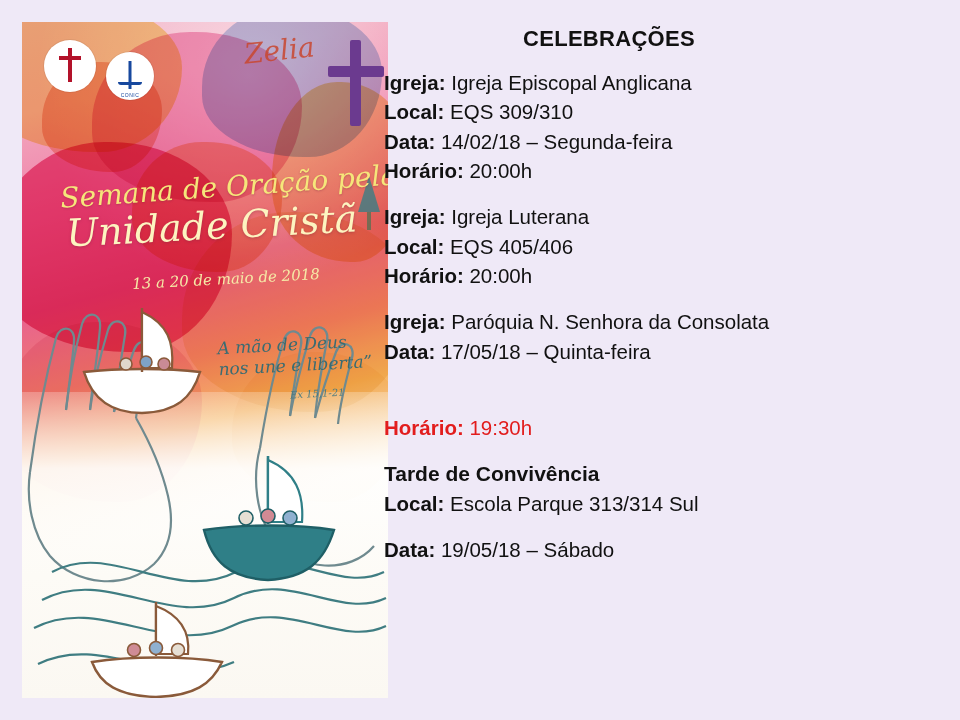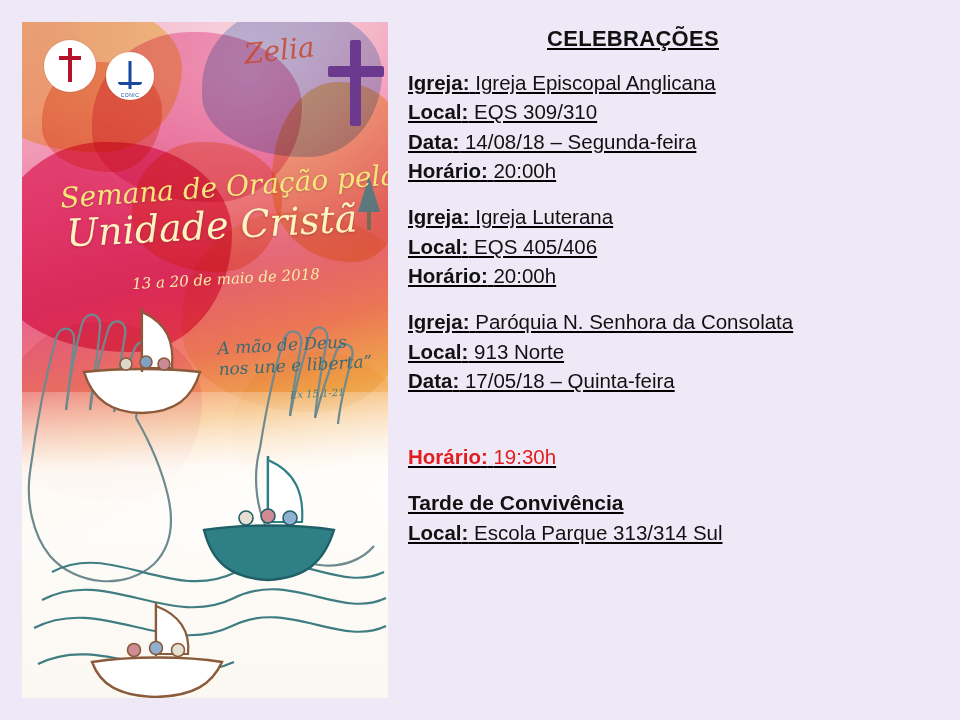--- a/index.html
+++ b/index.html
@@ -179,24 +179,23 @@
     font-family: "DejaVu Serif", serif;
     font-style: italic;
     font-size: 10px;
     color: #4a7a80;
     transform: rotate(-3deg);
   }
   .poster-art { position: absolute; left: 0; top: 250px; width: 366px; height: 426px; }
   
   .content {
     position: absolute;
-    left: 408px;
+    left: 384px;
     top: 26px;
     width: 530px;
-    text-decoration: underline;
   }
   .heading {
     text-align: center;
     font-weight: bold;
     font-size: 22px;
     color: #111;
     letter-spacing: .3px;
     margin: 0 0 16px 0;
     padding-right: 80px;
   }
@@ -315,21 +314,21 @@
       <div class="line">
         <b>Igreja:</b>
         <span>Igreja Episcopal Anglicana</span>
       </div>
       <div class="line">
         <b>Local</b><b>:</b>
         <span>EQS 309/310</span>
       </div>
       <div class="line">
         <b>Data</b><b>:</b>
-        <span>14/08/18 – Segunda-feira</span>
+        <span>14/02/18 – Segunda-feira</span>
       </div>
       <div class="line">
         <b>Horário</b><b>:</b>
         <span>20:00h</span>
       </div>
     </div>
 
     <div class="block">
       <div class="line">
         <b>Igreja:</b>
@@ -342,40 +341,40 @@
       <div class="line">
         <b>Horário</b><b>:</b>
         <span>20:00h</span>
       </div>
     </div>
 
     <div class="block">
       <div class="line">
         <b>Igreja:</b>
         <span>Paróquia N. Senhora da Consolata</span>
-      </div>
-      <div class="line">
-        <b>Local</b><b>:</b>
-        <span>913 Norte</span>
       </div>
       <div class="line">
         <b>Data</b><b>:</b>
         <span>17/05/18 – Quinta-feira</span>
       </div>
       <div class="line red">
         <b>Horário</b><b>:</b>
         <span>19:30h</span>
       </div>
     </div>
 
     <div class="block">
       <div class="block-title">Tarde de Convivência</div>
       <div class="line">
         <b>Local</b><b>:</b>
         <span>Escola Parque 313/314 Sul</span>
       </div>
     </div>
 
     <div class="block">
+      <div class="line">
+        <b>Data</b><b>:</b>
+        <span>19/05/18 – Sábado</span>
+      </div>
     </div>
   </div>
 
 </div>
 
 </body></html>

